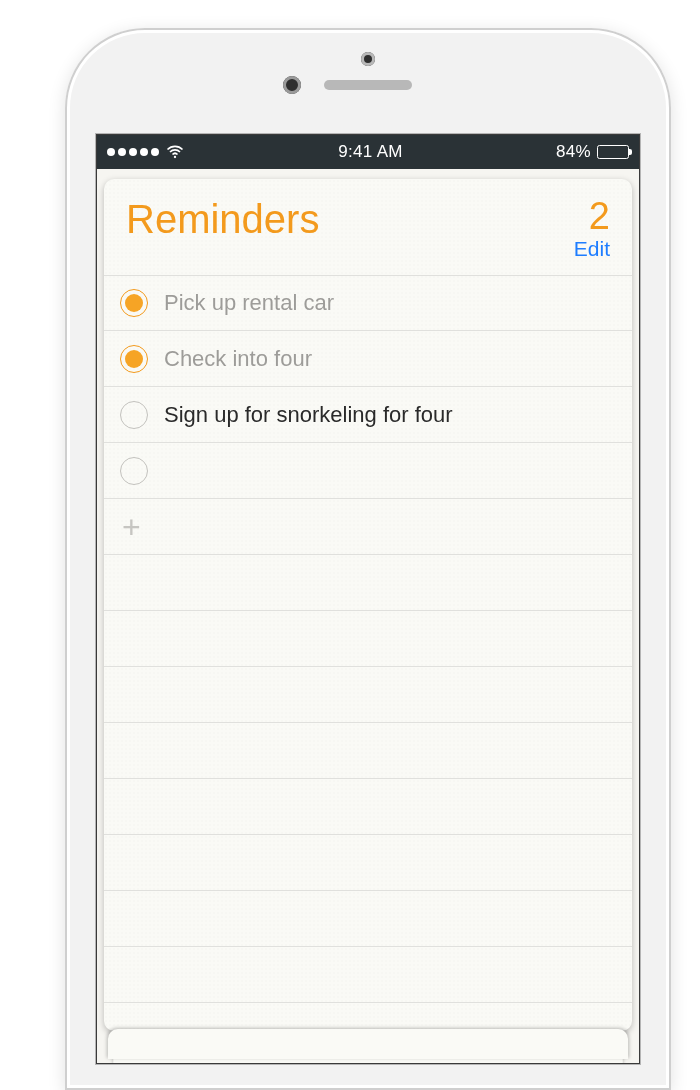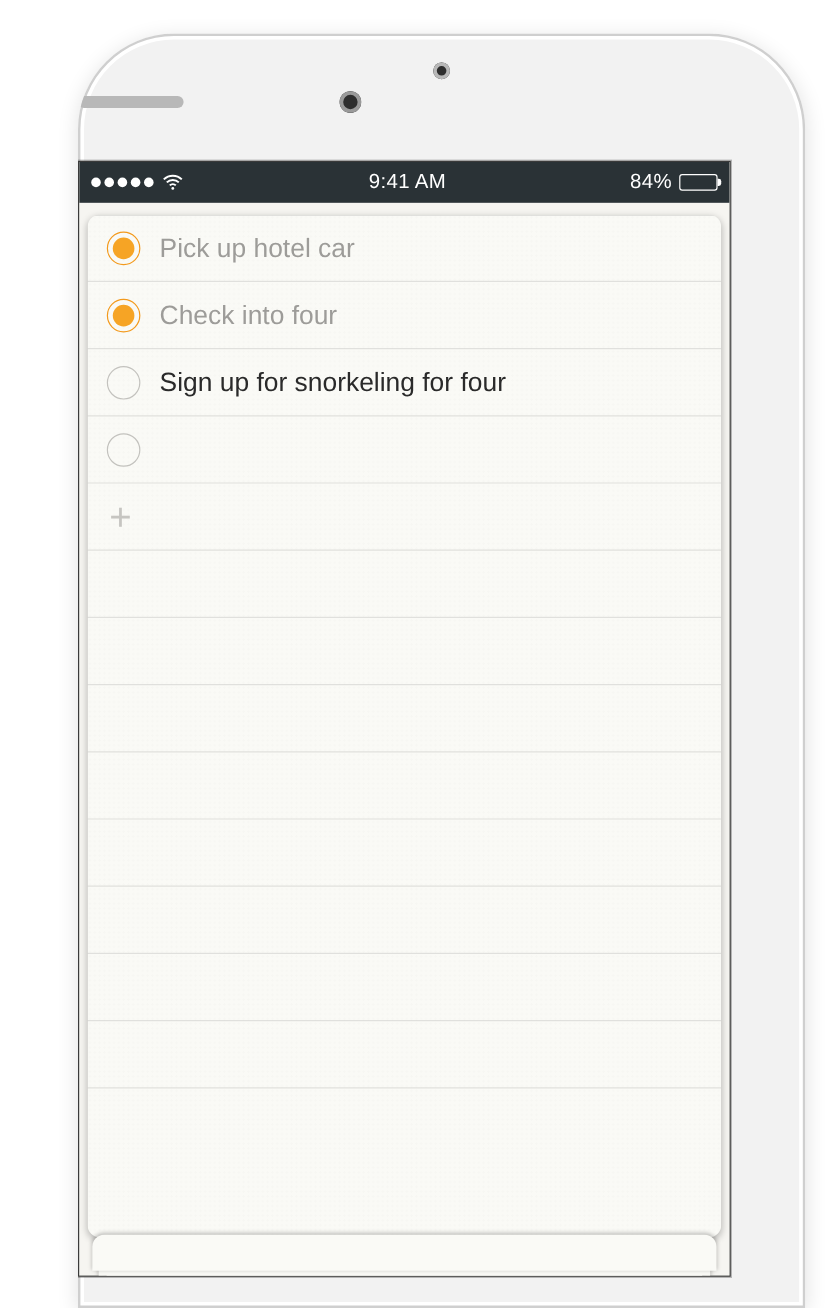--- a/index.html
+++ b/index.html
@@ -21,20 +21,21 @@
     height: 1062px;
     background: #f2f2f2;
     border-radius: 80px 80px 0 0;
     box-shadow:
       inset 0 0 0 2px #cfcfcf,
       inset 0 0 0 5px #ffffff,
       0 4px 18px rgba(0,0,0,0.12);
     position: relative;
     display: flex;
     flex-direction: column;
+    align-items: center;
     overflow: hidden;
     margin-left: 36px;
   }
 
   .speaker {
     margin-top: 52px;
     position: relative;
     width: 88px; height: 10px;
     background:#b8b8b8;
     border-radius: 6px;
@@ -184,25 +185,32 @@
         </span>
       </div>
       <div class="clock">9:41 AM</div>
       <div class="status-right">
         <span>84%</span>
         <span class="battery"><span class="fill"></span></span>
       </div>
     </div>
 
     <div class="card">
+      <div class="card-header">
+        <div class="title">Reminders</div>
+        <div class="header-right">
+          <div class="count">2</div>
+          <div class="edit">Edit</div>
+        </div>
+      </div>
 
       <div class="list" id="list">
           <div class="row done">
             <span class="bullet"></span>
-            <span class="text">Pick up hotel car</span>
+            <span class="text">Pick up rental car</span>
           </div>
           <div class="row done">
             <span class="bullet"></span>
             <span class="text">Check into four</span>
           </div>
           <div class="row">
             <span class="bullet"></span>
             <span class="text">Sign up for snorkeling for four</span>
           </div>
           <div class="row">

